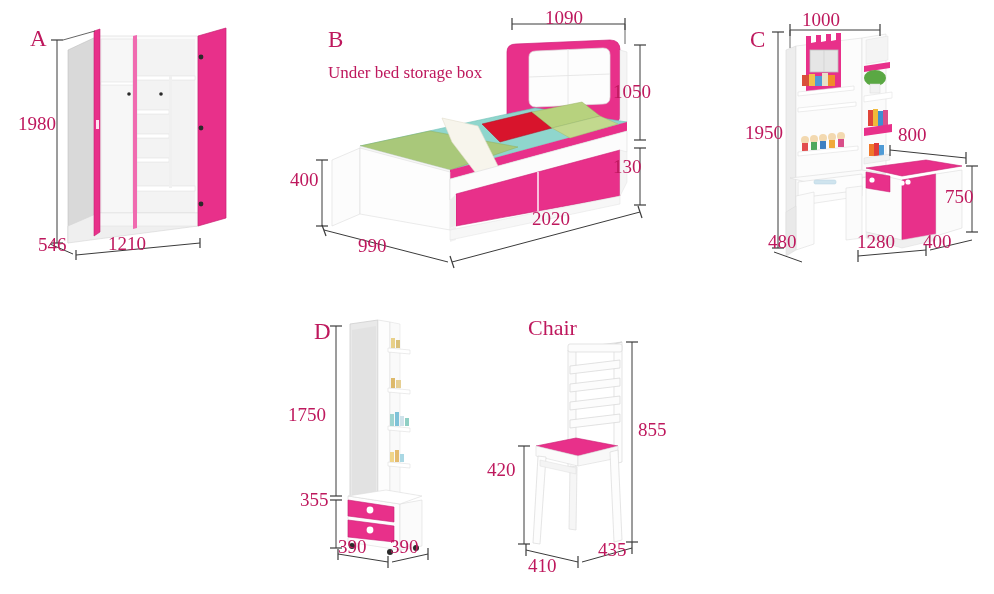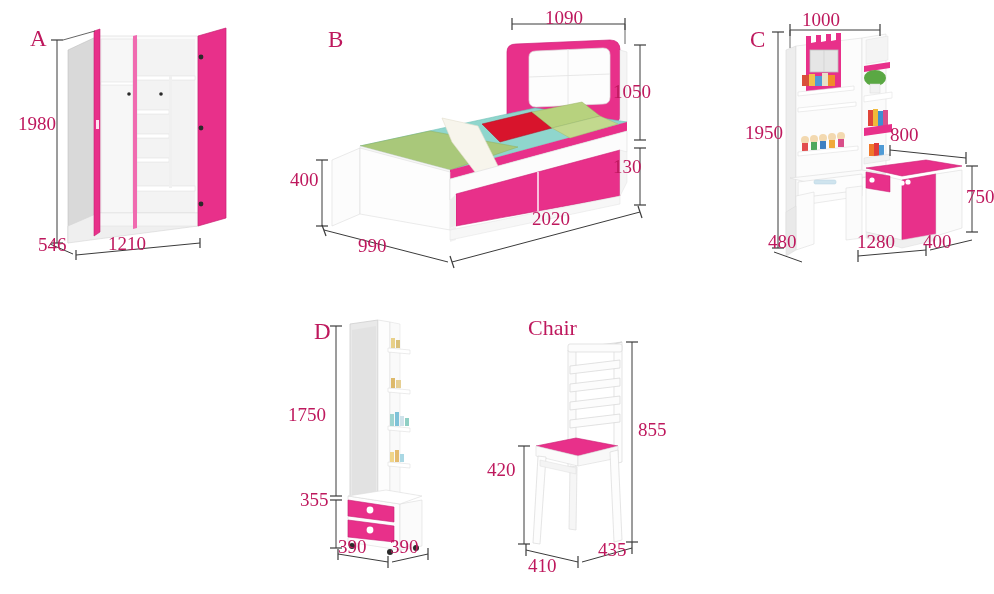--- a/index.html
+++ b/index.html
@@ -108,20 +108,21 @@
 
     <div class="label dim" style="left:18px;top:114px;">1980</div>
     <div class="label dim" style="left:38px;top:235px;">546</div>
     <div class="label dim" style="left:108px;top:234px;">1210</div>
   </div>
 
   <div class="item" style="left:300px;top:0;width:400px;height:280px;">
 
     <div class="label glabel" style="left:28px;top:28px;">B</div>
 
+    <div class="label note" style="left:28px;top:63px;">Under bed storage box</div>
 
     <svg width="400" height="280" viewBox="0 0 400 280">
 
       <path d="M207,52 Q207,44 216,44 L310,40 Q320,40 320,50 L320,115 Q320,124 310,124 L216,128 Q207,128 207,120 Z" fill="#e8308a" stroke="#cf2078" stroke-width="0.7"></path>
 
       <path d="M229,57 Q229,51 236,51 L303,48 Q310,48 310,55 L310,97 Q310,104 303,104 L236,107 Q229,107 229,100 Z" fill="#fdfdfd" stroke="#dddddd" stroke-width="0.7"></path>
       <line x1="268" y1="49" x2="268" y2="106" stroke="#e2e2e2" stroke-width="0.8"></line>
       <line x1="229" y1="77" x2="310" y2="74" stroke="#e2e2e2" stroke-width="0.8"></line>
 
       <polygon points="320,50 327,52 327,122 320,124" fill="#f5f5f5" stroke="#dcdcdc" stroke-width="0.5"></polygon>
@@ -294,22 +295,22 @@
       <line class="dl" x1="128" y1="256" x2="196" y2="250"></line>
       <line class="tick" x1="128" y1="250" x2="128" y2="262"></line>
       <line class="tick" x1="196" y1="244" x2="196" y2="256"></line>
 
       <line class="dl" x1="200" y1="250" x2="242" y2="240"></line>
     </svg>
 
     <div class="label dim" style="left:72px;top:10px;">1000</div>
     <div class="label dim" style="left:15px;top:123px;">1950</div>
     <div class="label dim" style="left:38px;top:232px;">480</div>
-    <div class="label dim" style="left:160px;top:125px;">800</div>
-    <div class="label dim" style="left:215px;top:187px;margin-left:21px;">750</div>
+    <div class="label dim" style="left:168px;top:125px;">800</div>
+    <div class="label dim" style="left:215px;top:187px;">750</div>
     <div class="label dim" style="left:127px;top:232px;">1280</div>
     <div class="label dim" style="left:193px;top:232px;">400</div>
   </div>
 
   <div class="item" style="left:290px;top:300px;width:200px;height:280px;">
 
     <div class="label glabel" style="left:24px;top:20px;">D</div>
 
     <svg width="200" height="280" viewBox="0 0 200 280">
 

